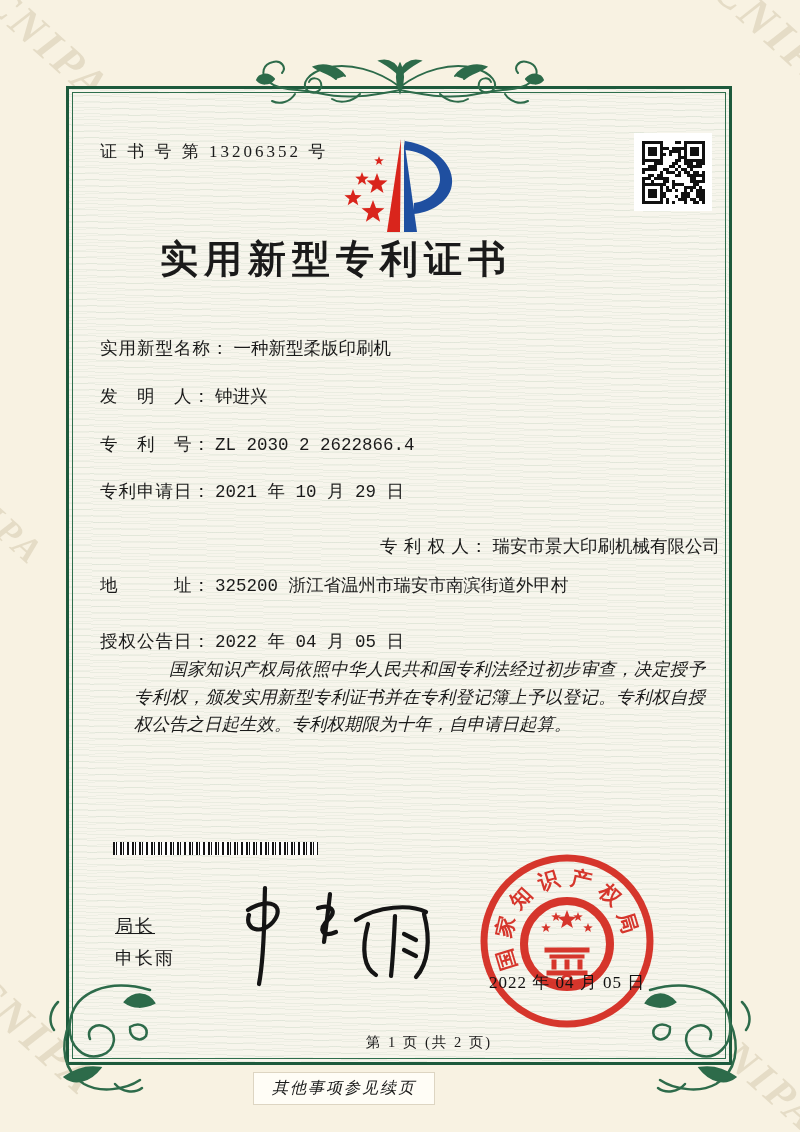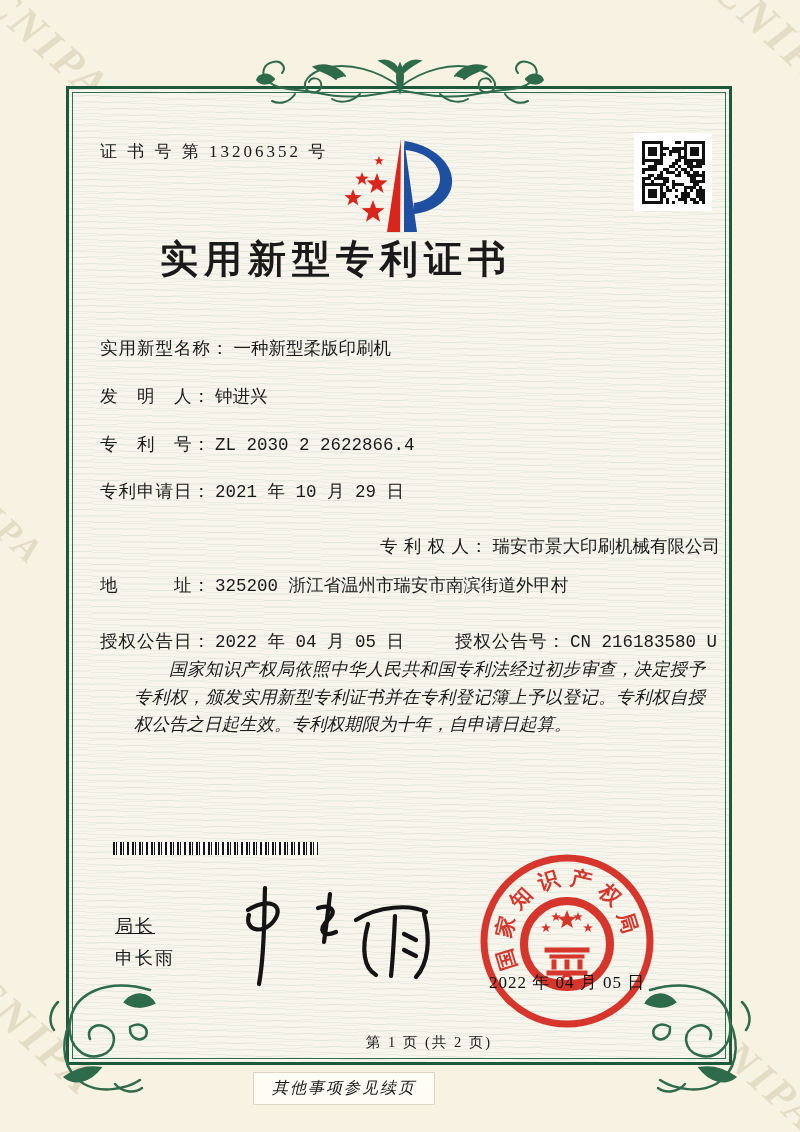--- a/index.html
+++ b/index.html
@@ -360,23 +360,20 @@
   <span class="field-label">专利申请日：</span><span class="field-value">2021 年 10 月 29 日</span>
 </div>
 <div class="field-row" style="top:534px;text-align:right;">
   <span class="field-label">专 利 权 人：</span><span class="field-value">瑞安市景大印刷机械有限公司</span>
 </div>
 <div class="field-row" style="top:573px;">
   <span class="field-label">地　　　址：</span><span class="field-value">325200 浙江省温州市瑞安市南滨街道外甲村</span>
 </div>
 <div class="field-row" style="top:621px;margin-top:8px;">
   <span class="field-label">授权公告日：</span><span class="field-value">2022 年 04 月 05 日</span>
-  <span class="field-pair-right">
-    <span class="field-label">授权公告号：</span><span class="field-value">CN 216183580 U</span>
-  </span>
 </div>
 
 <div class="paragraphs">
   <p>国家知识产权局依照中华人民共和国专利法经过初步审查，决定授予专利权，颁发实用新型专利证书并在专利登记簿上予以登记。专利权自授权公告之日起生效。专利权期限为十年，自申请日起算。</p>
 </div>
 
 <div class="barcode"></div>
 
 <div class="signer-title">局长</div>
 <div class="signer-name">申长雨</div>

